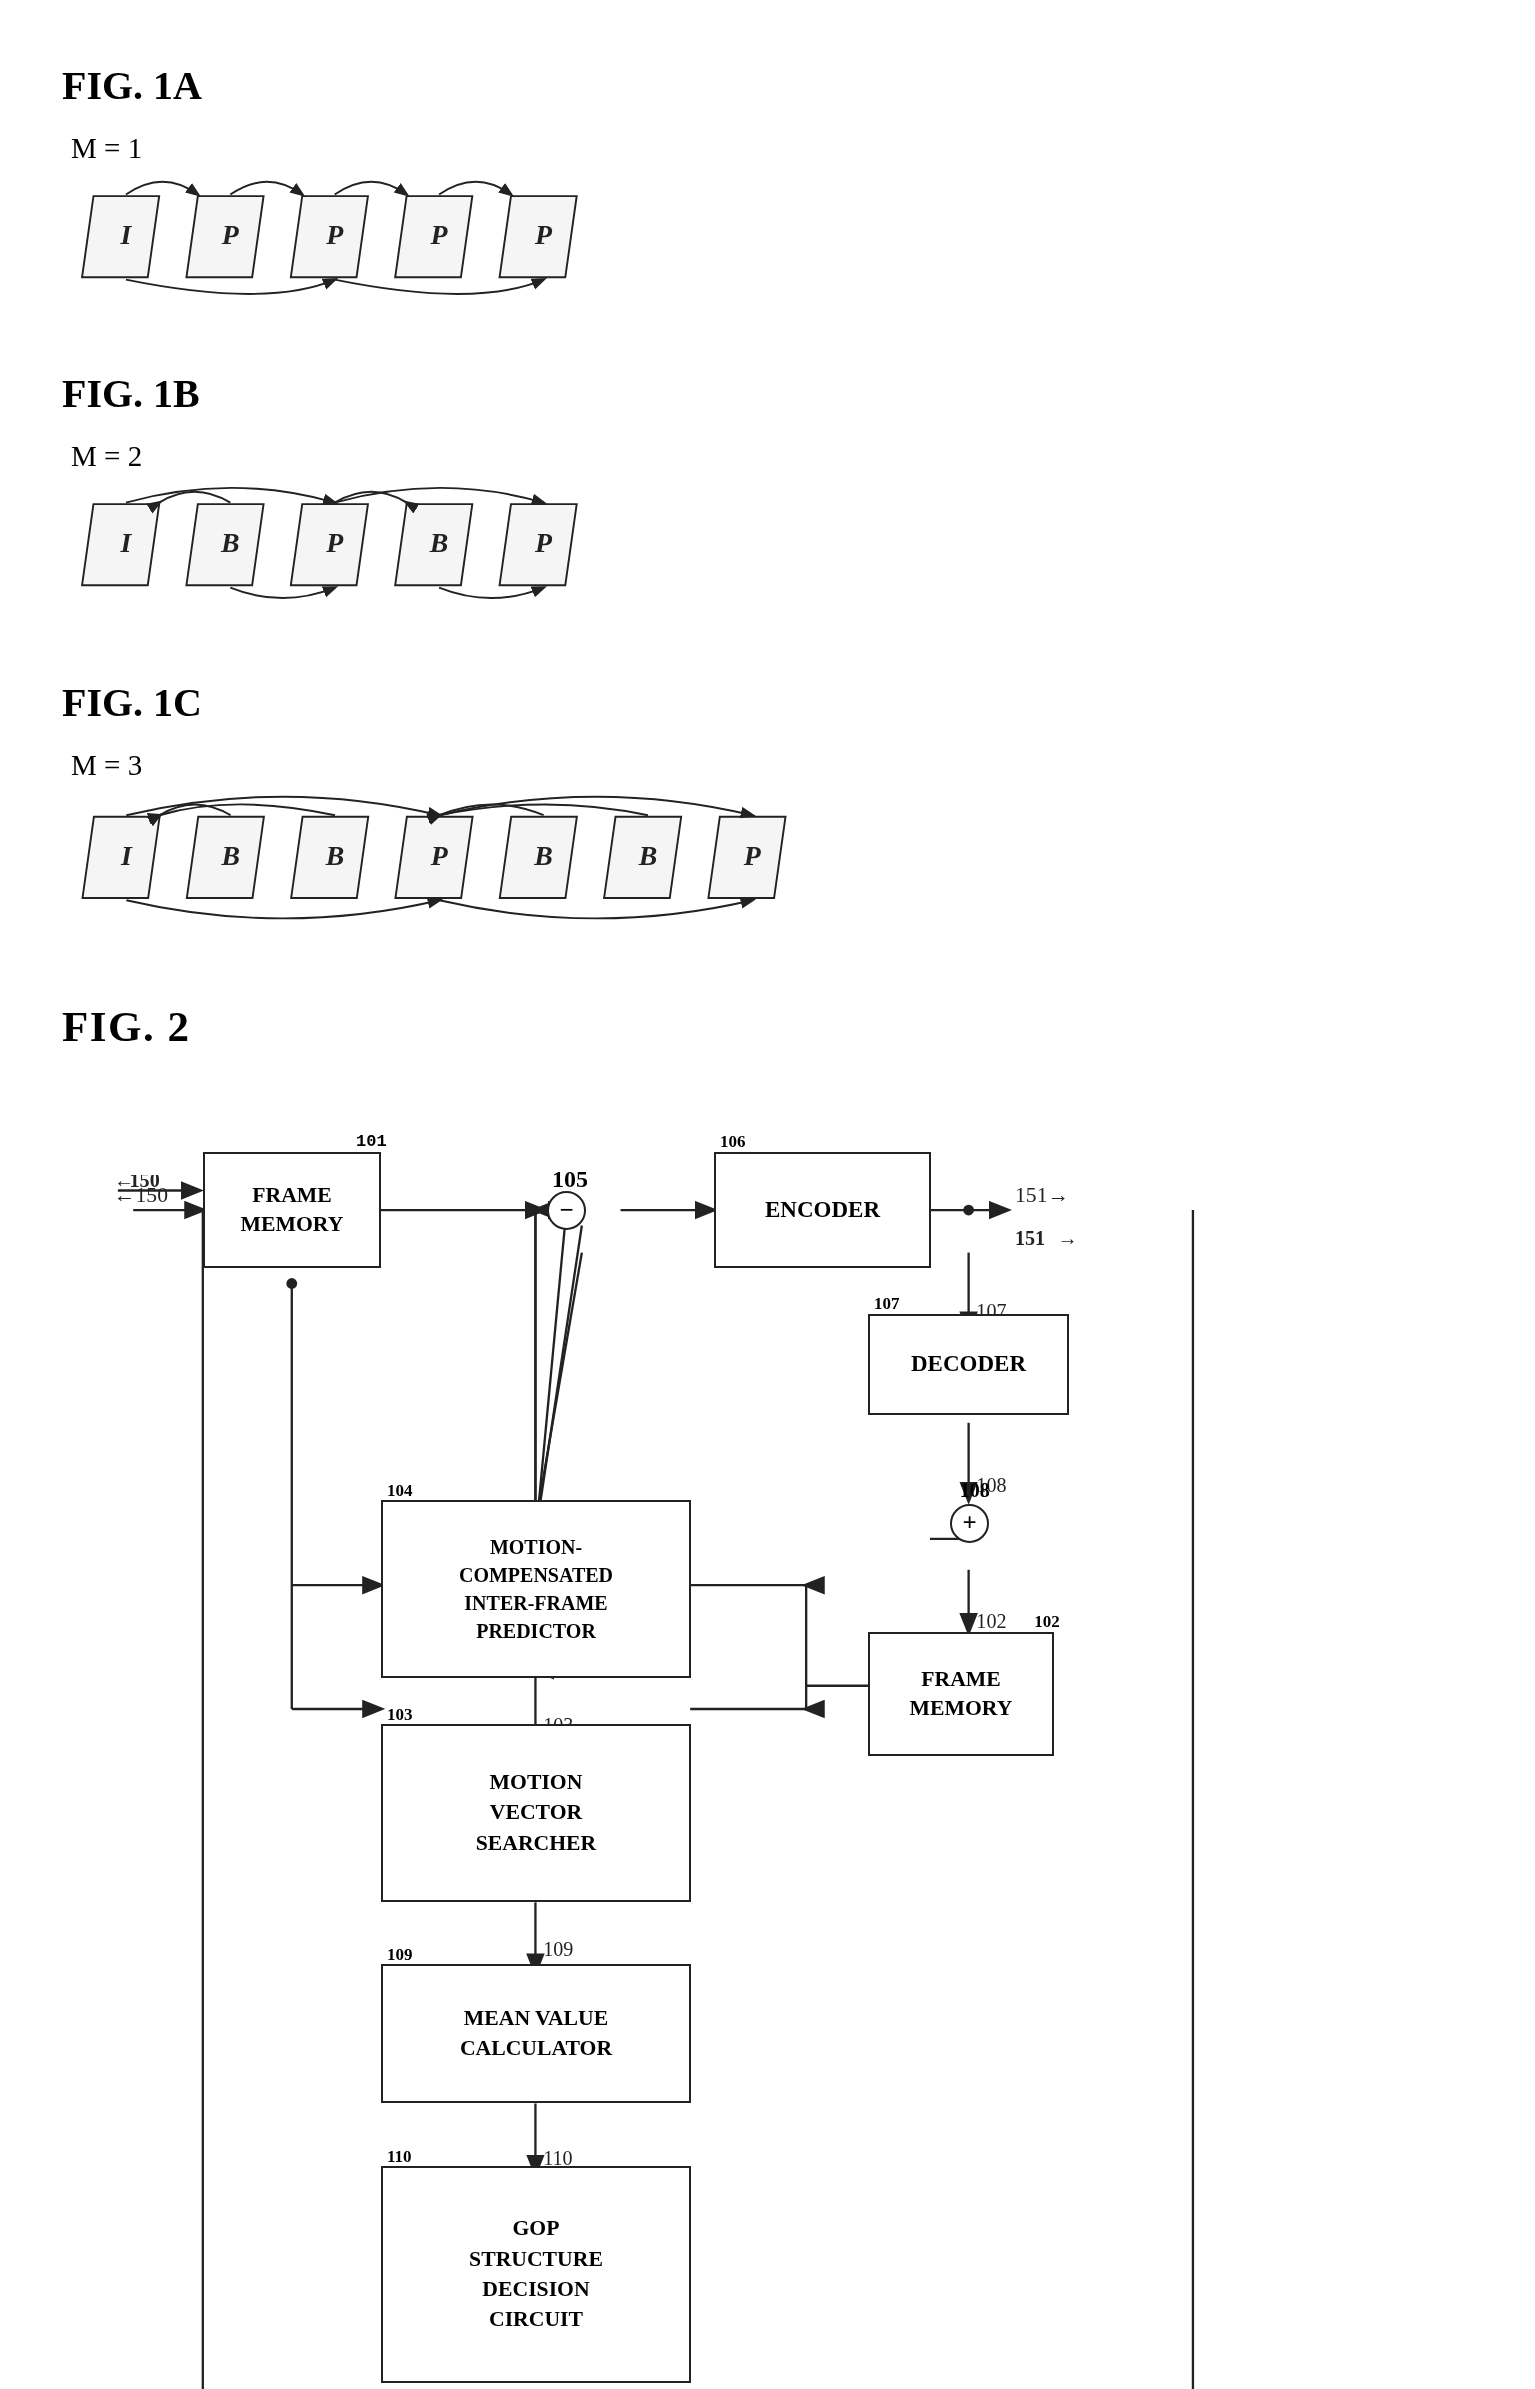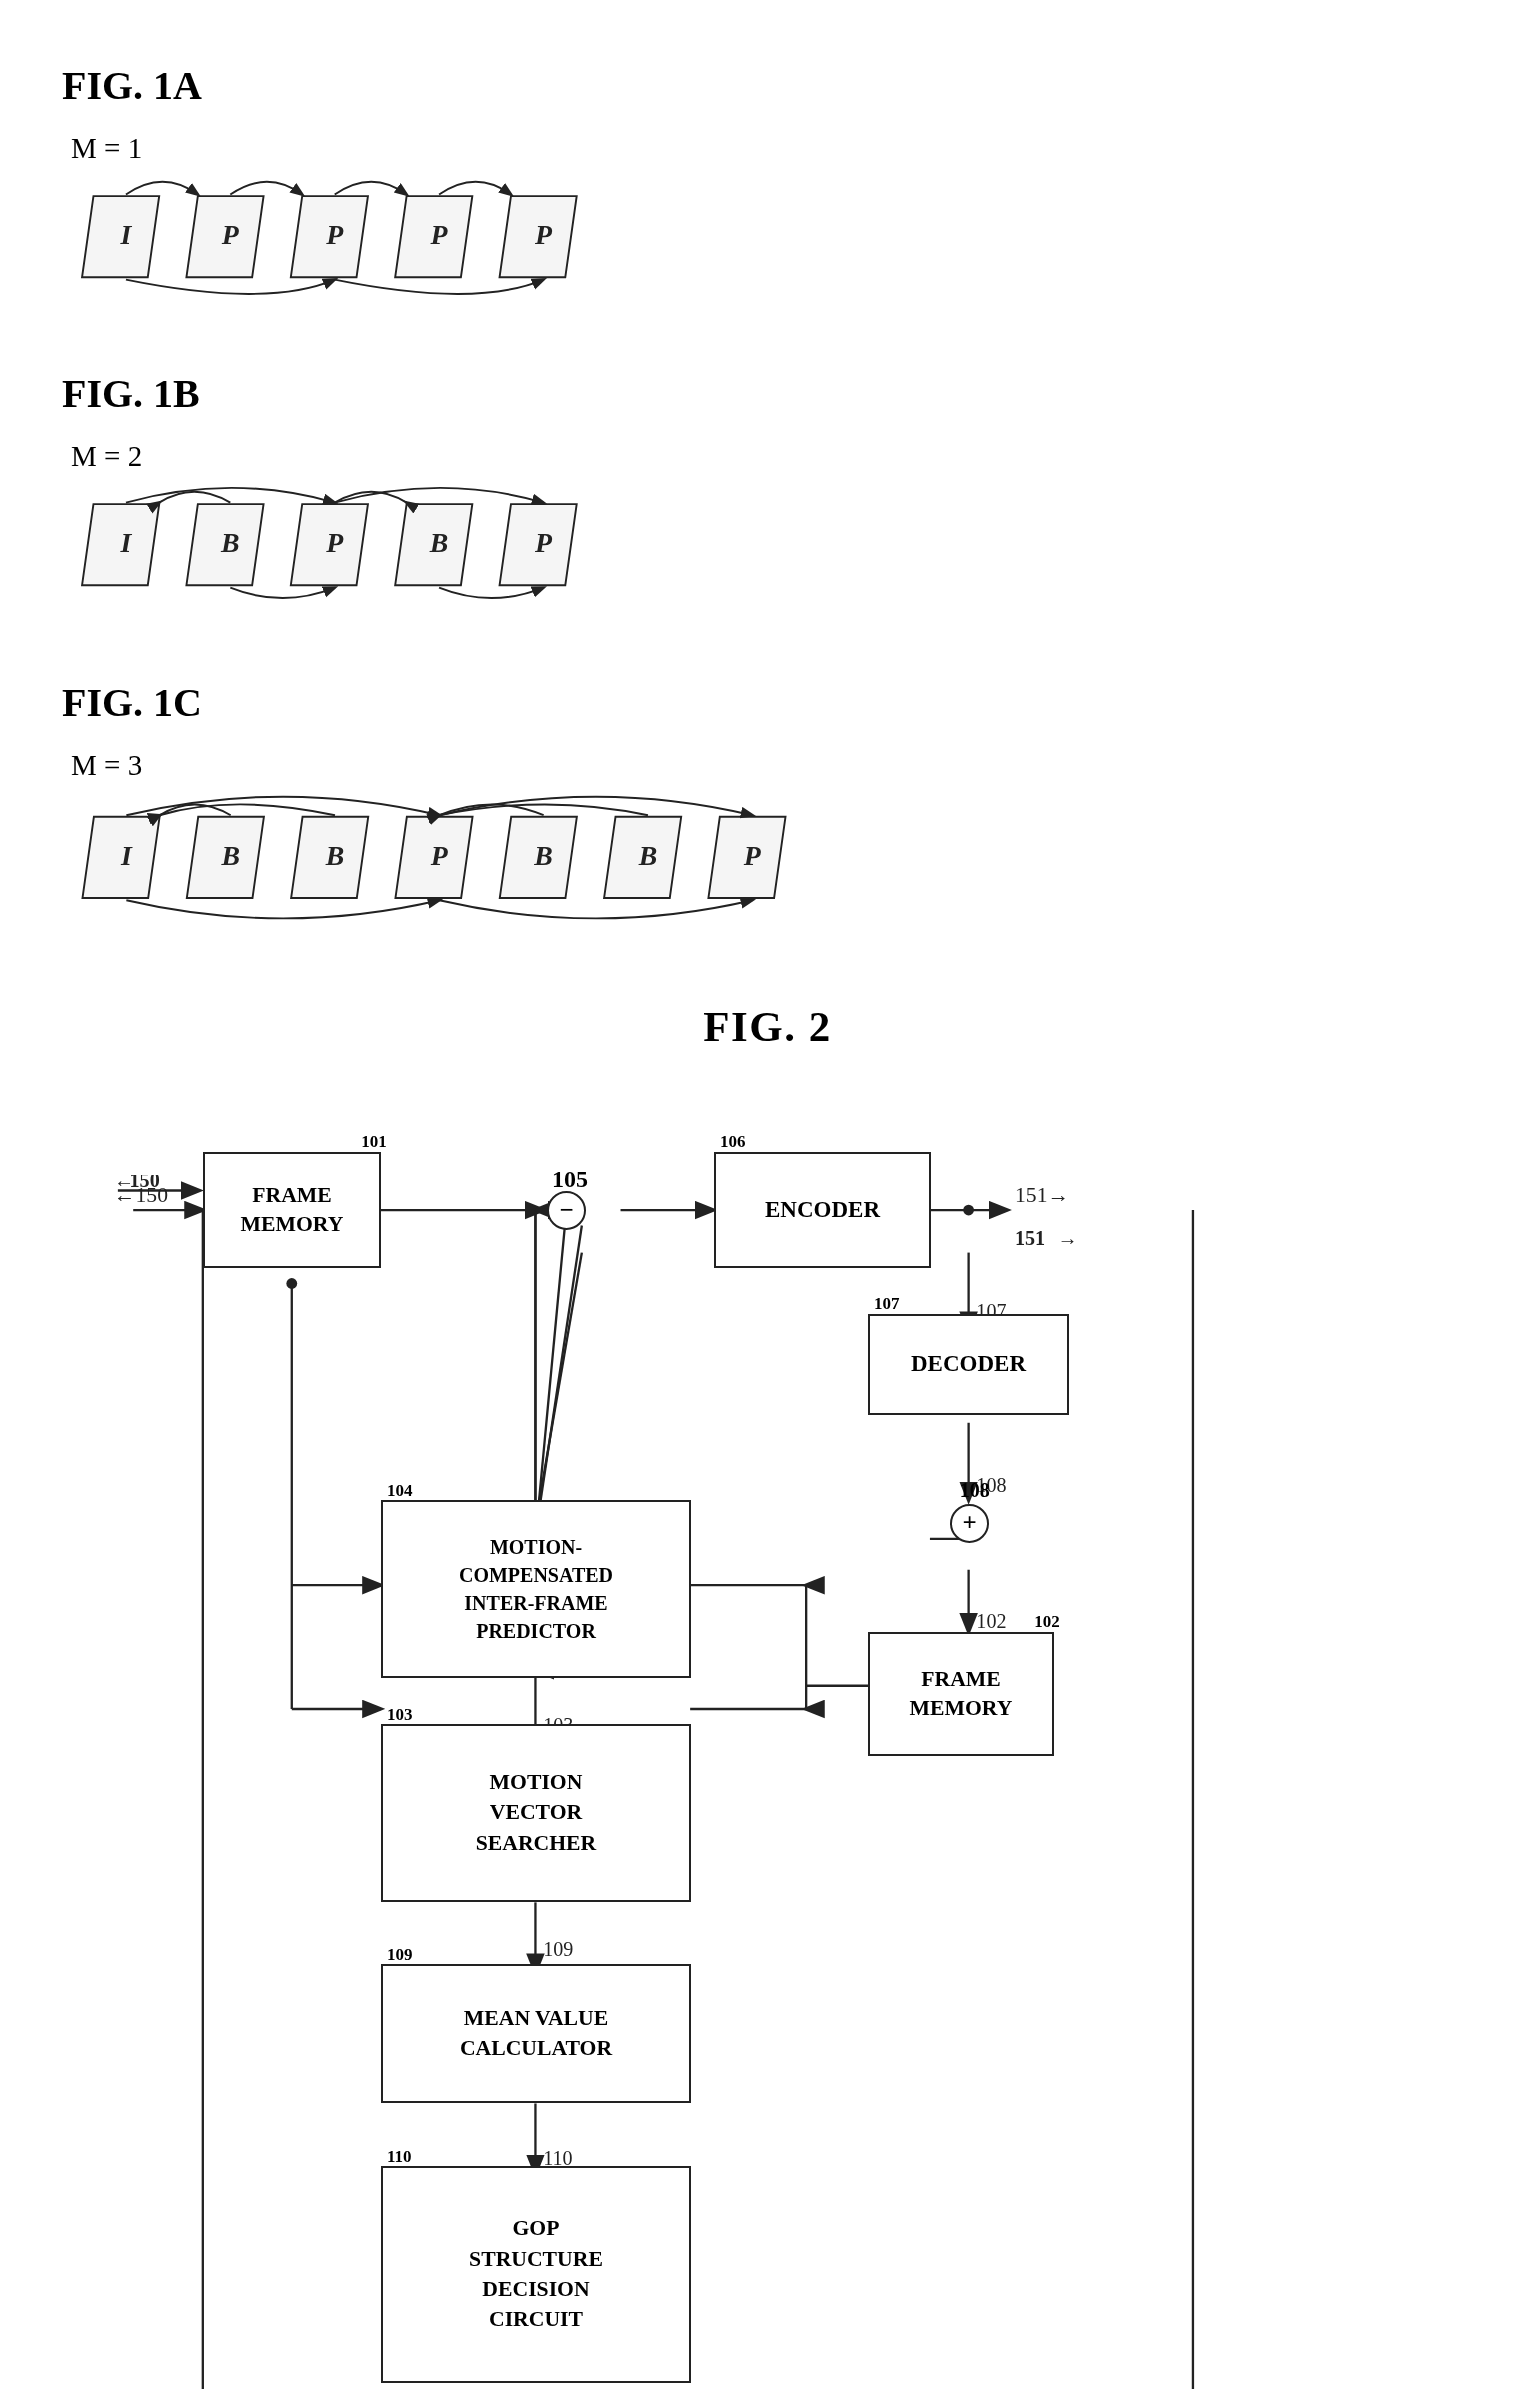--- a/index.html
+++ b/index.html
@@ -49,21 +49,20 @@
 
     
     .fig2-section {
       margin-top: 46px;
       position: relative;
     }
 
     .fig2-title {
       font-size: 43px;
       font-weight: bold;
-      text-align: center;
       margin-bottom: 39px;
       letter-spacing: 1.5px;
     }
 
     .diagram-container {
       position: relative;
       width: 1315px;
       height: 1470px;
       margin: 0 auto;
     }
@@ -371,21 +370,21 @@
 
       <line x1="550" y1="1700" x2="550" y2="1690" stroke="#222" stroke-width="3"></line>
 
       <circle cx="590" cy="155" r="7" fill="#222"></circle>
       <circle cx="1110" cy="155" r="7" fill="#222"></circle>
       <circle cx="235" cy="250" r="7" fill="#222"></circle>
     </svg>
 
     <div class="block" style="left:93px; top:62px; width:178px; height:116px; font-size:21.7px;">
       <div>
-        <div style="font-size:17px;position:absolute;top:-23px;right:-7.7px;">101</div>
+        <div style="font-size:17px;position:absolute;top:-23px;right:-7.7px;font-family:Liberation Mono, monospace;">101</div>
         <div>FRAME
 MEMORY</div>
       </div>
     </div>
 
     <div class="circle-node" style="left:437px; top:101px;">
       <span>−</span>
       <div style="position:absolute;top:-27px;left:3px;font-size:24px;border:none;background:none;">105</div>
     </div>
 

